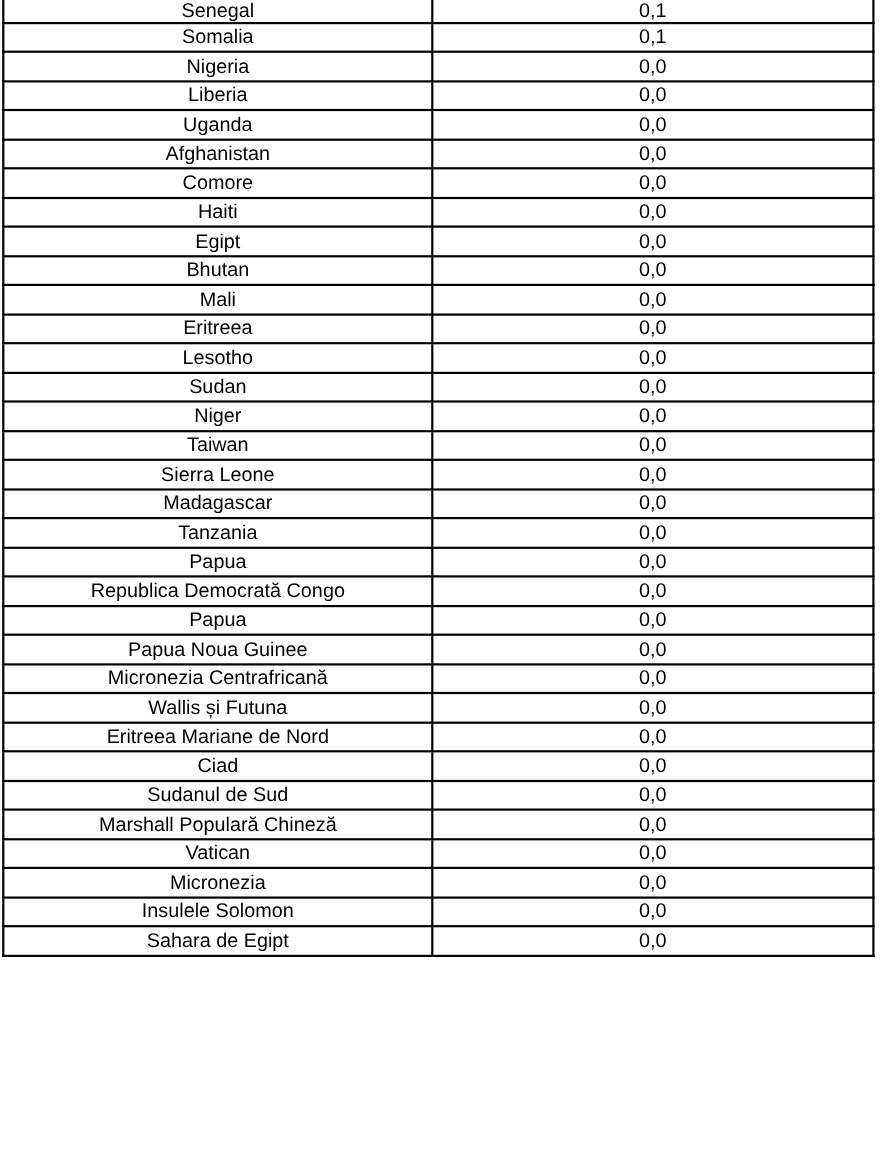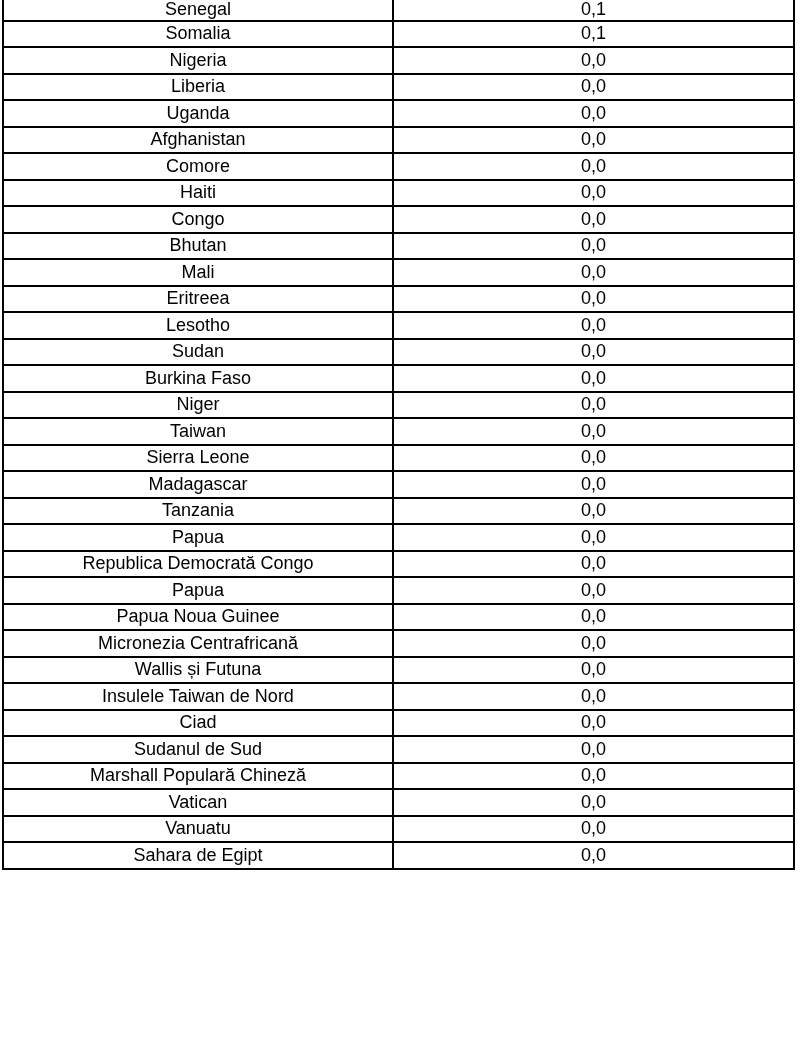--- a/index.html
+++ b/index.html
@@ -85,21 +85,21 @@
     <td>Comore</td>
     <td>0,0</td>
   </tr>
 
   <tr>
     <td>Haiti</td>
     <td>0,0</td>
   </tr>
 
   <tr>
-    <td>Congo</td>
+    <td>Egipt</td>
     <td>0,0</td>
   </tr>
 
   <tr>
     <td>Bhutan</td>
     <td>0,0</td>
   </tr>
 
   <tr>
     <td>Mali</td>
@@ -114,24 +114,20 @@
   <tr>
     <td>Lesotho</td>
     <td>0,0</td>
   </tr>
 
   <tr>
     <td>Sudan</td>
     <td>0,0</td>
   </tr>
 
-  <tr>
-    <td>Burkina Faso</td>
-    <td>0,0</td>
-  </tr>
 
   <tr>
     <td>Niger</td>
     <td>0,0</td>
   </tr>
 
   <tr>
     <td>Taiwan</td>
     <td>0,0</td>
   </tr>
@@ -175,21 +171,21 @@
     <td>Micronezia Centrafricană</td>
     <td>0,0</td>
   </tr>
 
   <tr>
     <td>Wallis și Futuna</td>
     <td>0,0</td>
   </tr>
 
   <tr>
-    <td>Insulele Taiwan de Nord</td>
+    <td>Eritreea Mariane de Nord</td>
     <td>0,0</td>
   </tr>
 
   <tr>
     <td>Ciad</td>
     <td>0,0</td>
   </tr>
 
   <tr>
     <td>Sudanul de Sud</td>
@@ -200,27 +196,31 @@
     <td>Marshall Populară Chineză</td>
     <td>0,0</td>
   </tr>
 
   <tr>
     <td>Vatican</td>
     <td>0,0</td>
   </tr>
 
 
-
-
-
-  <tr>
-    <td>Vanuatu</td>
-    <td>0,0</td>
-  </tr>
+  <tr>
+    <td>Micronezia</td>
+    <td>0,0</td>
+  </tr>
+
+
+  <tr>
+    <td>Insulele Solomon</td>
+    <td>0,0</td>
+  </tr>
+
 
   <tr>
     <td>Sahara de Egipt</td>
     <td>0,0</td>
   </tr>
 </tbody>
   </table>
 </div>
 
 </body></html>

